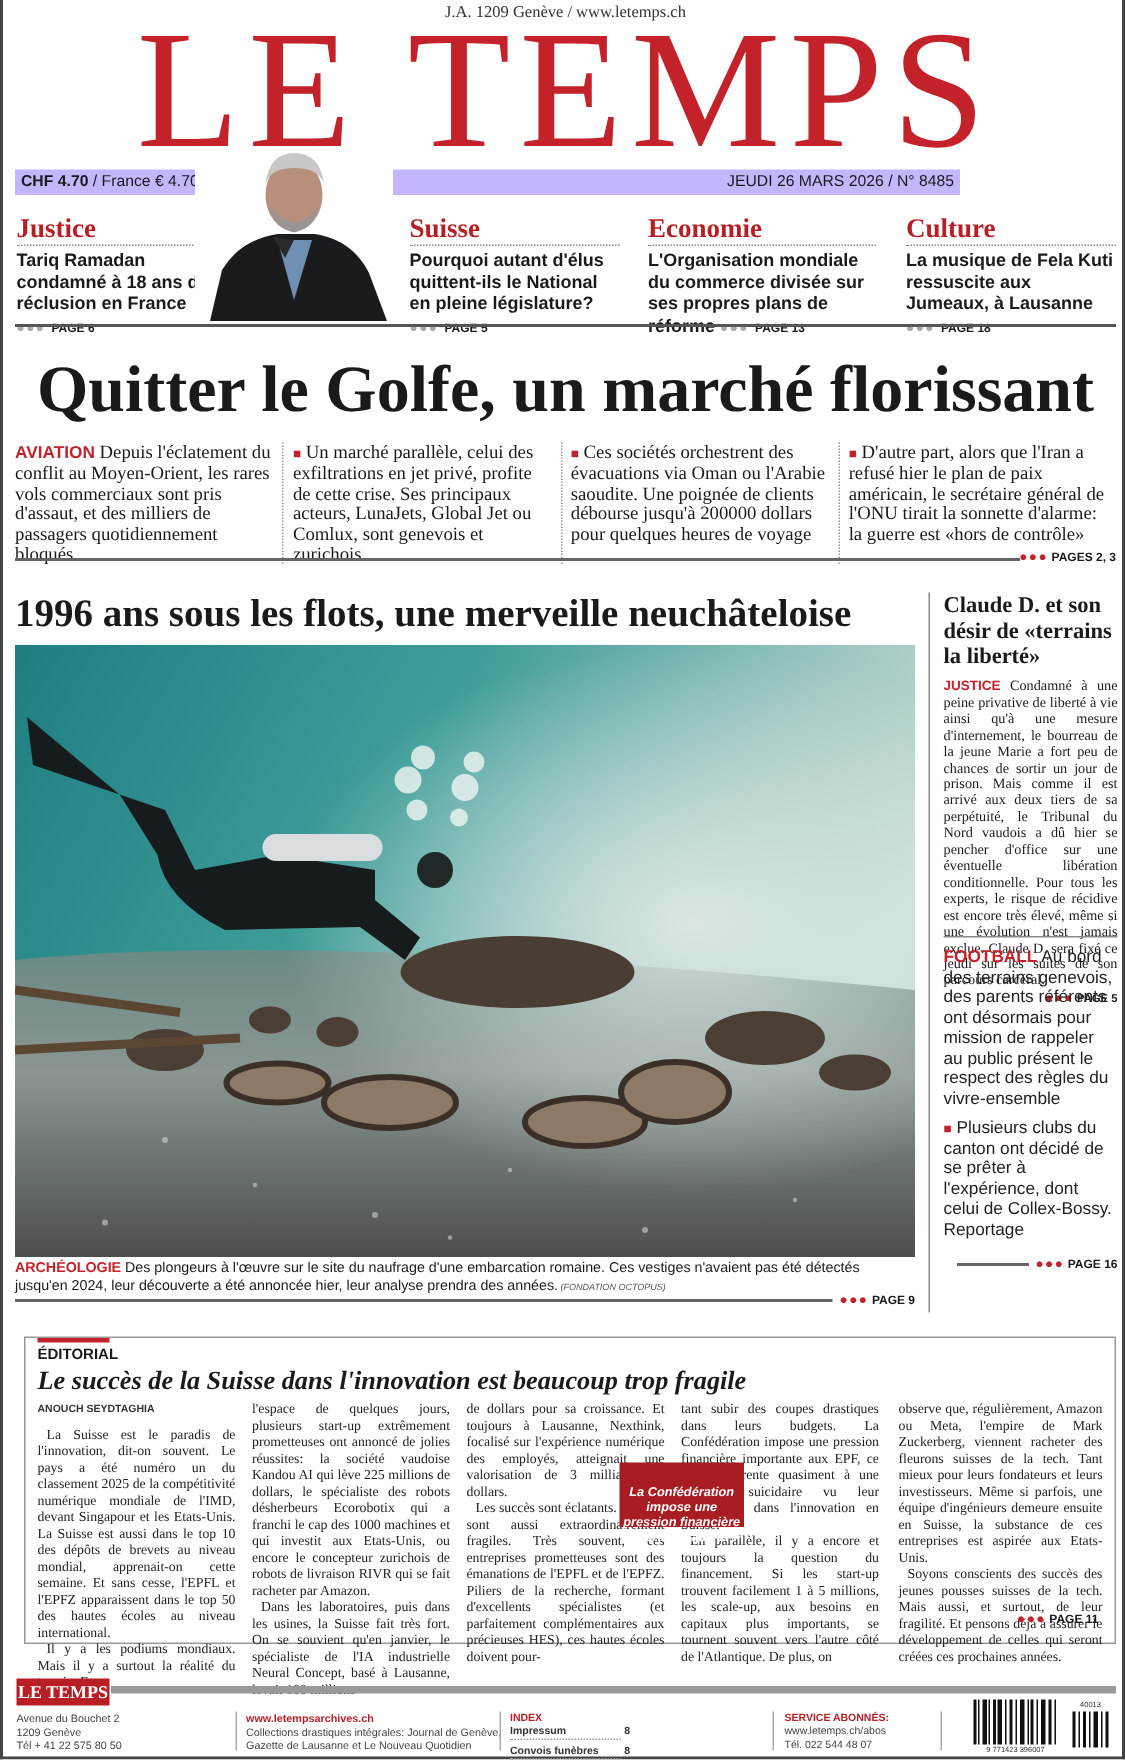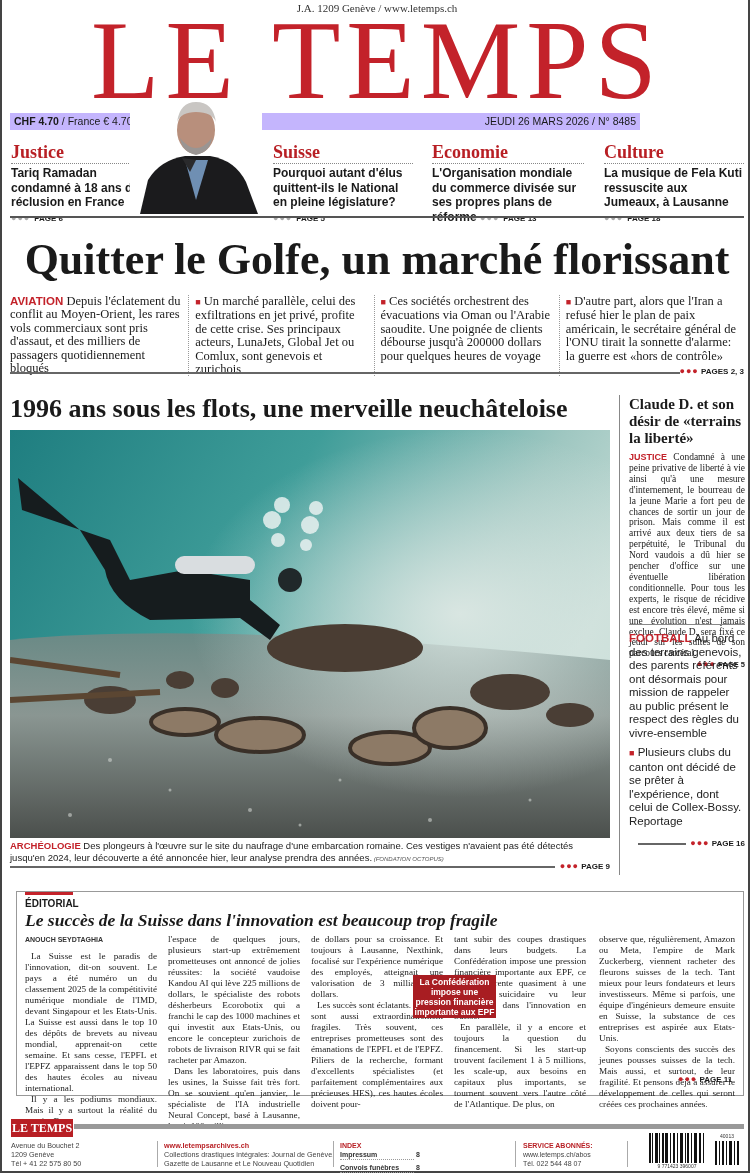--- a/index.html
+++ b/index.html
@@ -63,21 +63,21 @@
   .side2 .pgline .ln { display: inline-block; width: 48px; height: 1.5px; background: #666; vertical-align: middle; margin-right: 4px; }
 
   
   .ed-box { position: absolute; top: 891px; left: 14px; width: 728px; height: 205px; border: 1px solid #999; }
   .ed-bar { position: absolute; top: 892px; left: 23px; width: 48px; height: 3px; background: #c3222a; }
   .ed-label { position: absolute; top: 898px; left: 23px; font-size: 10px; font-weight: bold; }
   .ed-title { position: absolute; top: 910px; left: 23px; font-family: "Liberation Serif", serif; font-style: italic; font-weight: bold; font-size: 17.5px; line-height: 20px; }
   .ed-author { position: absolute; top: 936px; left: 23px; font-size: 7px; font-weight: bold; color: #333; }
   .ed-col { position: absolute; font-family: "Liberation Serif", serif; font-size: 9.2px; line-height: 11px; text-align: justify; color: #222; }
   .ed-col p { text-indent: 6px; }
-  .pull { position: absolute; top: 975px; left: 411px; width: 83px; height: 43px; background: #a81d22; color: #fff; font-weight: bold; font-size: 8.5px; line-height: 10px; text-align: center; padding-top: 2px; }
+  .pull { position: absolute; top: 975px; left: 411px; width: 83px; height: 43px; background: #a81d22; color: #fff; font-style: italic; font-weight: bold; font-size: 8.5px; line-height: 10px; text-align: center; padding-top: 14px; }
   .ed-pg { position: absolute; top: 1074px; left: 676px; font-size: 8px; font-weight: bold; }
 
   
   .foot-bar { position: absolute; top: 1124px; left: 72px; width: 670px; height: 5px; background: #999; }
   .foot-logo { position: absolute; top: 1119px; left: 9px; width: 62px; height: 18px; background: #b81f24; color: #fff; font-family: "Liberation Serif", serif; font-weight: bold; font-size: 12px; line-height: 18px; text-align: center; }
   .foot-addr { position: absolute; top: 1141px; left: 9px; font-size: 7.2px; line-height: 9px; color: #444; }
   .foot-arch { position: absolute; top: 1141px; left: 162px; padding-left: 0; font-size: 7.2px; line-height: 9px; color: #444; }
   .foot-arch .t { color: #b81f24; font-weight: bold; }
   .fsep { position: absolute; top: 1141px; width: 1px; height: 26px; background: #aaa; }
   .foot-index { position: absolute; top: 1141px; left: 338px; width: 168px; font-size: 7px; line-height: 9px; color: #333; }

